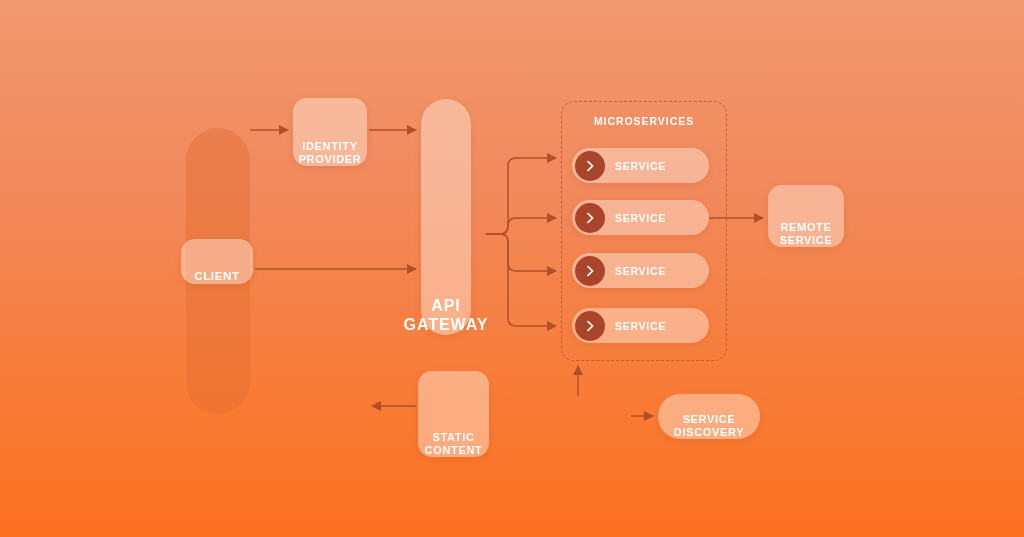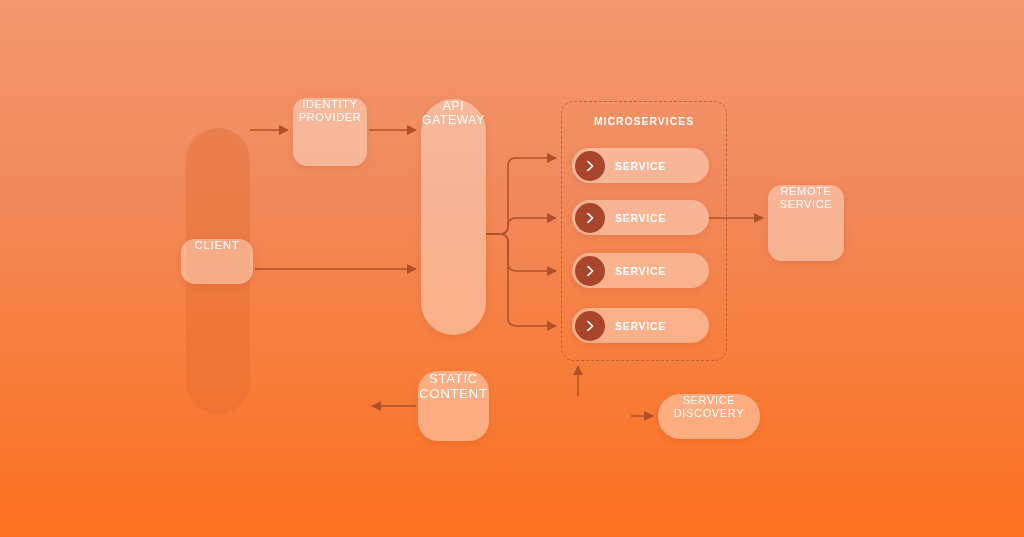--- a/index.html
+++ b/index.html
@@ -23,25 +23,25 @@
   #diagram {
     position: relative;
     width: 1024px;
     height: 537px;
   }
 
   
   .node {
     position: absolute;
     display: flex;
-    align-items: flex-start;
+    align-items: flex-end;
     justify-content: center;
     text-align: center;
     color: #ffffff;
-    font-weight: normal;
+    font-weight: bold;
     letter-spacing: 0.06em;
     line-height: 1.18;
     text-transform: uppercase;
     background: rgba(255, 233, 220, 0.46);
     box-shadow: 0 2px 7px rgba(150, 52, 13, 0.13);
     -webkit-font-smoothing: antialiased;
   }
 
   .node-label { display: block; white-space: pre-line; }
 
@@ -61,37 +61,37 @@
     left: 181px;  top: 239px;  width: 72px; height: 45px;
     border-radius: 14px;  font-size: 11.5px;
   }
 
   .n-identity {
     left: 293px; top: 98px; width: 74px; height: 68px;
     border-radius: 14px; font-size: 11px;
   }
 
   .n-gateway {
-    left: 421px; top: 99px; width: 65px; height: 236px;
-    border-radius: 33px; font-size: 12px;
+    left: 421px; top: 99px; width: 50px; height: 236px;
+    border-radius: 33px; font-size: 16px;
   }
 
   .n-remote {
-    left: 768px; top: 185px; width: 76px; height: 76px;
+    left: 768px; top: 185px; width: 76px; height: 62px;
     border-radius: 14px; font-size: 11px;
   }
 
   .n-cdn {
     left: 293px; top: 375px; width: 74px; height: 64px;
     border-radius: 14px; font-size: 11.5px;
   }
 
   .n-static {
-    left: 418px; top: 371px; width: 71px; height: 70px;
-    border-radius: 20px; font-size: 13px;
+    left: 418px; top: 371px; width: 71px; height: 86px;
+    border-radius: 14px; font-size: 11px;
   }
 
   .n-management {
     left: 526px; top: 397px; width: 104px; height: 40px;
     border-radius: 20px; font-size: 11px;
   }
 
   .n-discovery {
     left: 658px; top: 394px; width: 102px; height: 45px;
     border-radius: 22px; font-size: 11px;

